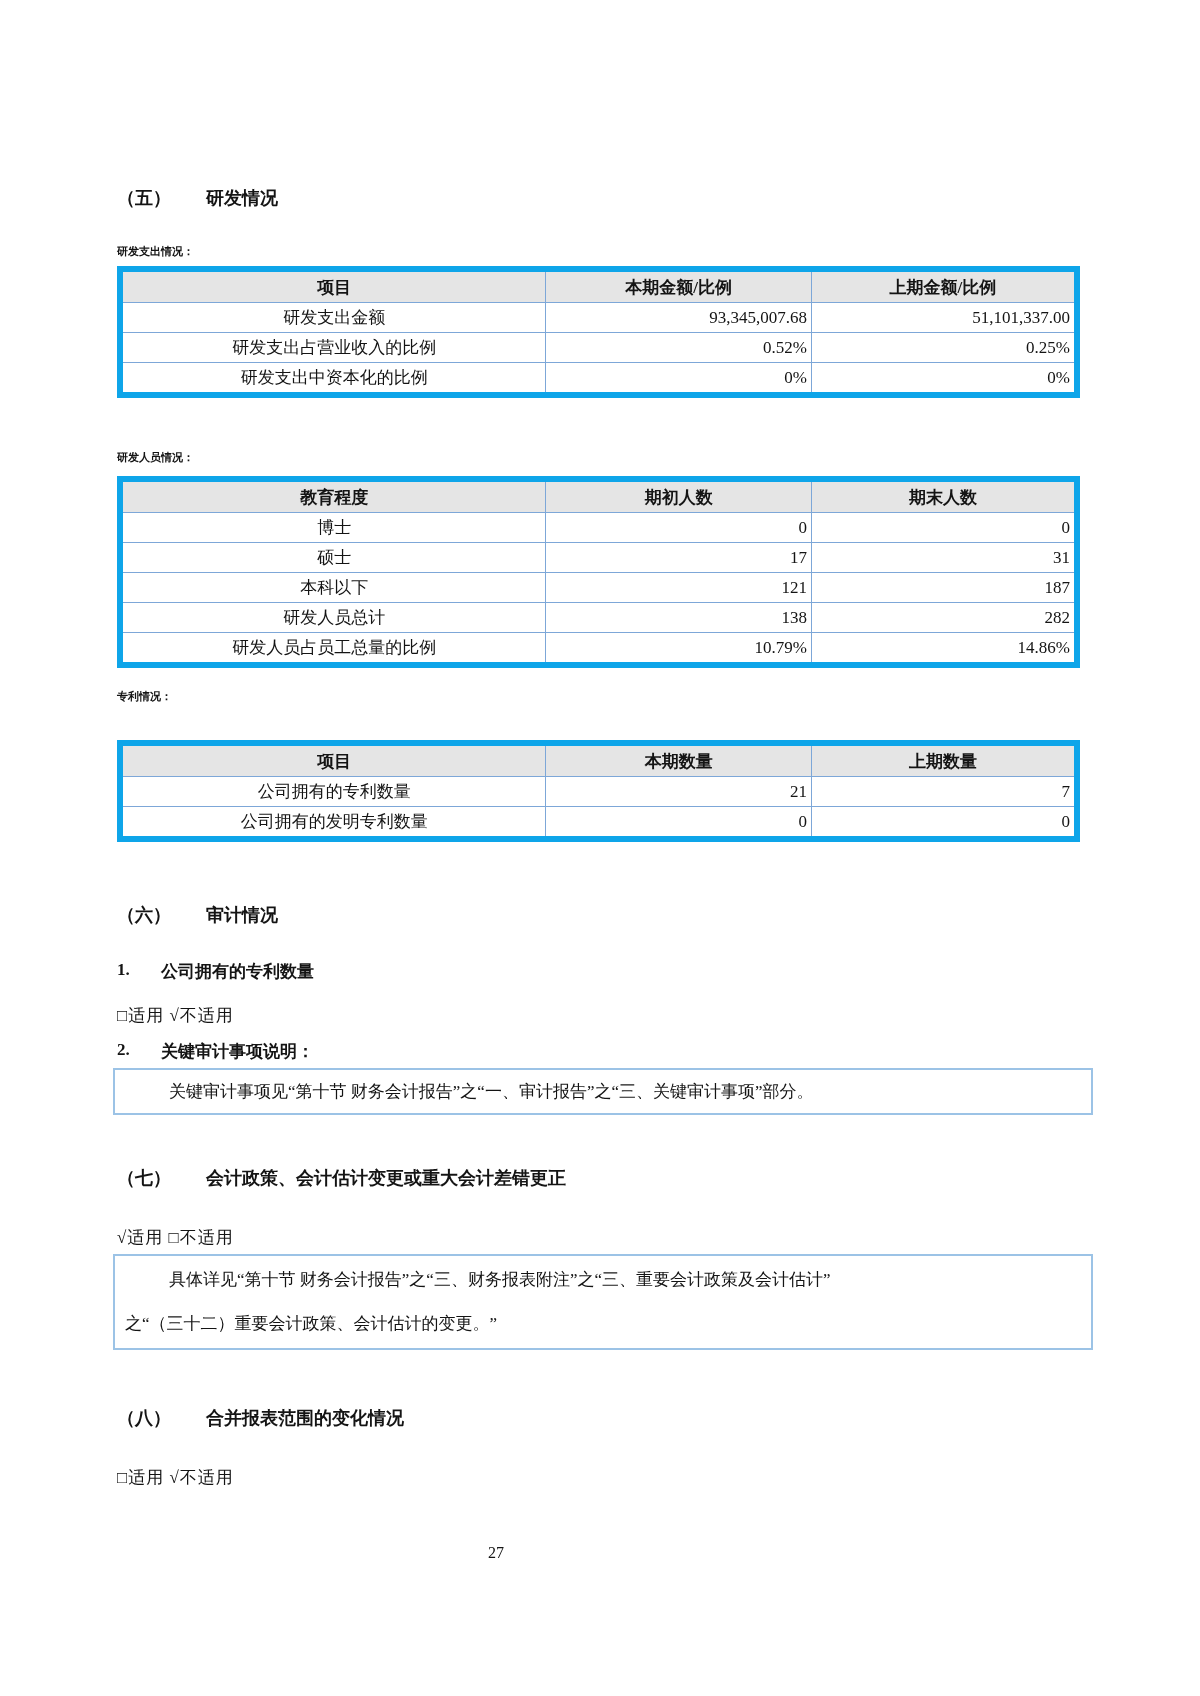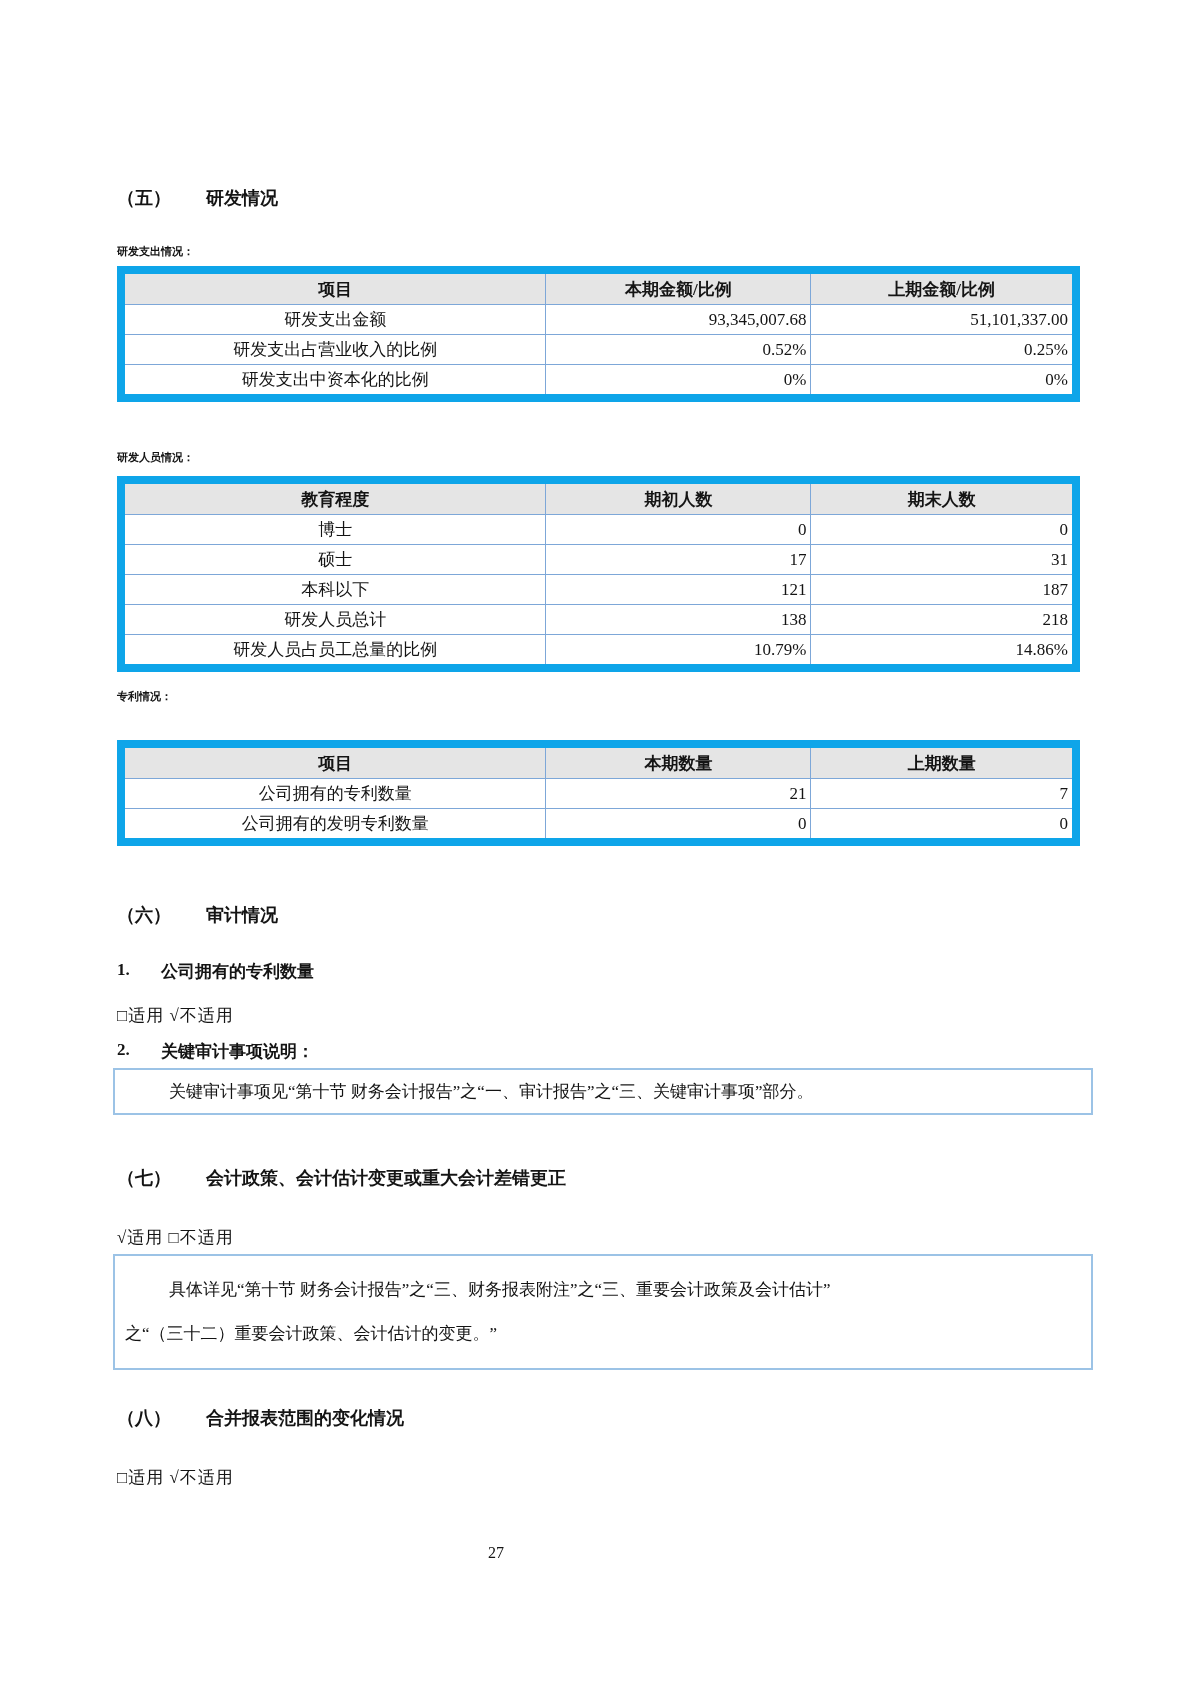--- a/index.html
+++ b/index.html
@@ -17,21 +17,21 @@
   .sec-heading .sec-label { display:inline-block; width:89px; }
 
   .caption { font-weight:bold; font-size:11px; }
 
   table.rpt {
     border-collapse:collapse;
     width:963px;
     table-layout:fixed;
     font-size:17px;
   }
-  table.rpt { border:8px solid #0ea5e9; }
+  table.rpt { border:6px solid #0ea5e9; }
   table.rpt th, table.rpt td { border:1px solid #7da7d8; overflow:hidden; }
   table.rpt th {
     background:#e5e5e5;
     font-weight:bold;
     height:30px;
     text-align:center;
     padding:0 4px;
   }
   table.rpt td { height:29px; padding:0 4px; }
   td.c-item { text-align:center; }
@@ -44,21 +44,21 @@
   .applicability { font-size:17px; letter-spacing:1px; }
 
   .note-box {
     left:113px;
     width:956px;
     border:2px solid #9cc3e6;
     font-size:17px;
     padding:10px 10px;
   }
   .note-box .indent { text-indent:44px; }
-  .note-box.two-line { line-height:44px; padding:12px 10px; }
+  .note-box.two-line { line-height:44px; padding:2px 10px; }
 
   .page-number {
     position:absolute; left:0; top:1544px;
     width:992px; text-align:center;
     font-size:16px;
   }
 </style>
 </head>
 <body>
 
@@ -122,21 +122,21 @@
     <td class="c-num">31</td>
   </tr>
   <tr>
     <td class="c-item">本科以下</td>
     <td class="c-num">121</td>
     <td class="c-num">187</td>
   </tr>
   <tr>
     <td class="c-item">研发人员总计</td>
     <td class="c-num">138</td>
-    <td class="c-num">218</td>
+    <td class="c-num">282</td>
   </tr>
   <tr>
     <td class="c-item">研发人员占员工总量的比例</td>
     <td class="c-num">10.79%</td>
     <td class="c-num">14.86%</td>
   </tr>
 </tbody>
   </table>
 
 <div class="abs caption" style="top:689px;">专利情况：</div>

